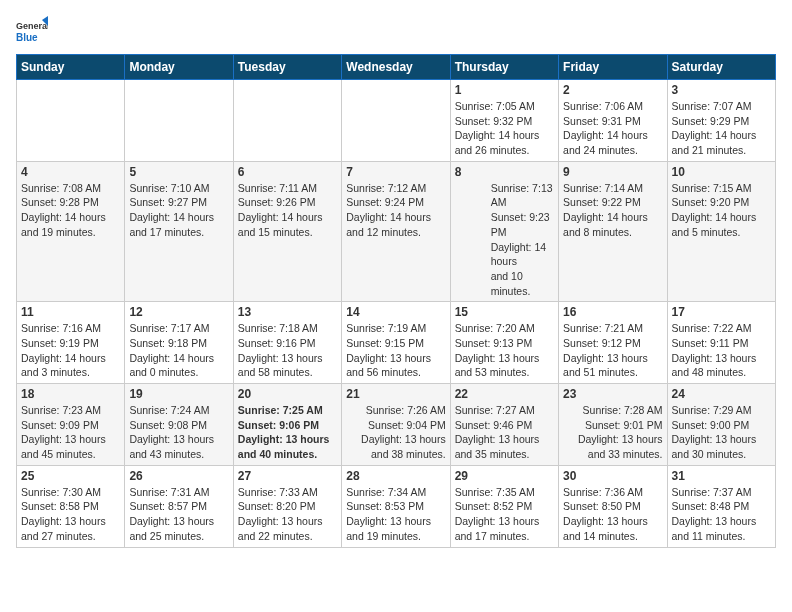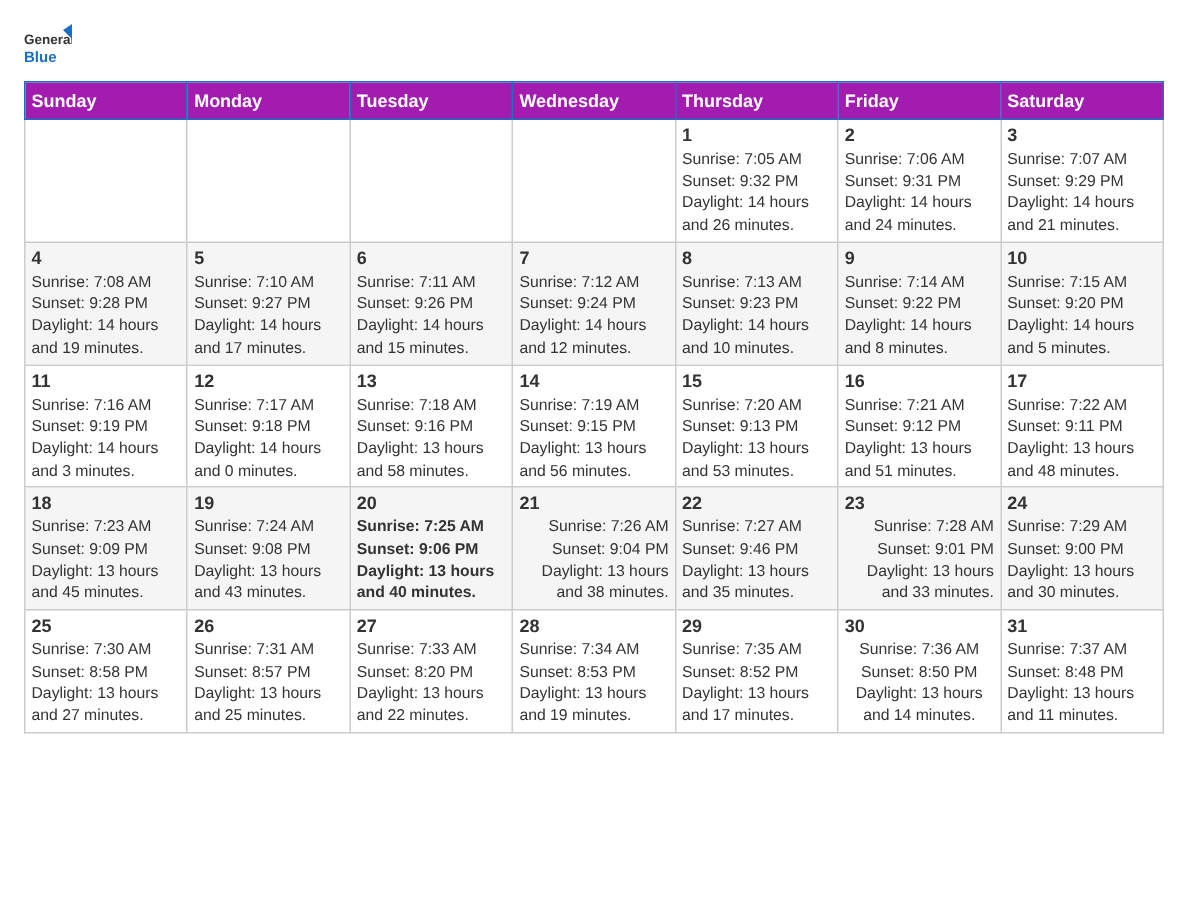--- a/index.html
+++ b/index.html
@@ -34,21 +34,21 @@
       color: #444;
       font-weight: normal;
     }
     .calendar {
       width: 100%;
       border-collapse: collapse;
       margin-top: 6px;
       font-size: 11px;
     }
     .calendar th {
-      background-color: #a21caf;
+      background-color: #0c4a6e;
       color: white;
       padding: 5px 4px;
       text-align: left;
       font-size: 12px;
       font-weight: bold;
       border: 1px solid #1a6fc4;
     }
     .calendar td {
       border: 1px solid #ccc;
       vertical-align: top;
@@ -160,21 +160,21 @@
         </td>
         <td>
           <span class="day-num">7</span>
           <div class="day-info" style="white-space: pre-line;">Sunrise: 7:12 AM
 Sunset: 9:24 PM
 Daylight: 14 hours
 and 12 minutes.</div>
         </td>
         <td>
           <span class="day-num">8</span>
-          <div class="day-info" style="white-space: pre-line;">Sunrise: 7:13 AM
+          <div class="day-info" style="white-space: pre-line; margin-left: 36px;">Sunrise: 7:13 AM
 Sunset: 9:23 PM
 Daylight: 14 hours
 and 10 minutes.</div>
         </td>
         <td>
           <span class="day-num">9</span>
           <div class="day-info" style="white-space: pre-line;">Sunrise: 7:14 AM
 Sunset: 9:22 PM
 Daylight: 14 hours
 and 8 minutes.</div>
@@ -320,21 +320,21 @@
         </td>
         <td>
           <span class="day-num">29</span>
           <div class="day-info" style="white-space: pre-line;">Sunrise: 7:35 AM
 Sunset: 8:52 PM
 Daylight: 13 hours
 and 17 minutes.</div>
         </td>
         <td>
           <span class="day-num">30</span>
-          <div class="day-info" style="white-space: pre-line; text-align: center;">Sunrise: 7:36 AM
+          <div class="day-info" style="white-space: pre-line;">Sunrise: 7:36 AM
 Sunset: 8:50 PM
 Daylight: 13 hours
 and 14 minutes.</div>
         </td>
         <td>
           <span class="day-num">31</span>
           <div class="day-info" style="white-space: pre-line;">Sunrise: 7:37 AM
 Sunset: 8:48 PM
 Daylight: 13 hours
 and 11 minutes.</div>

